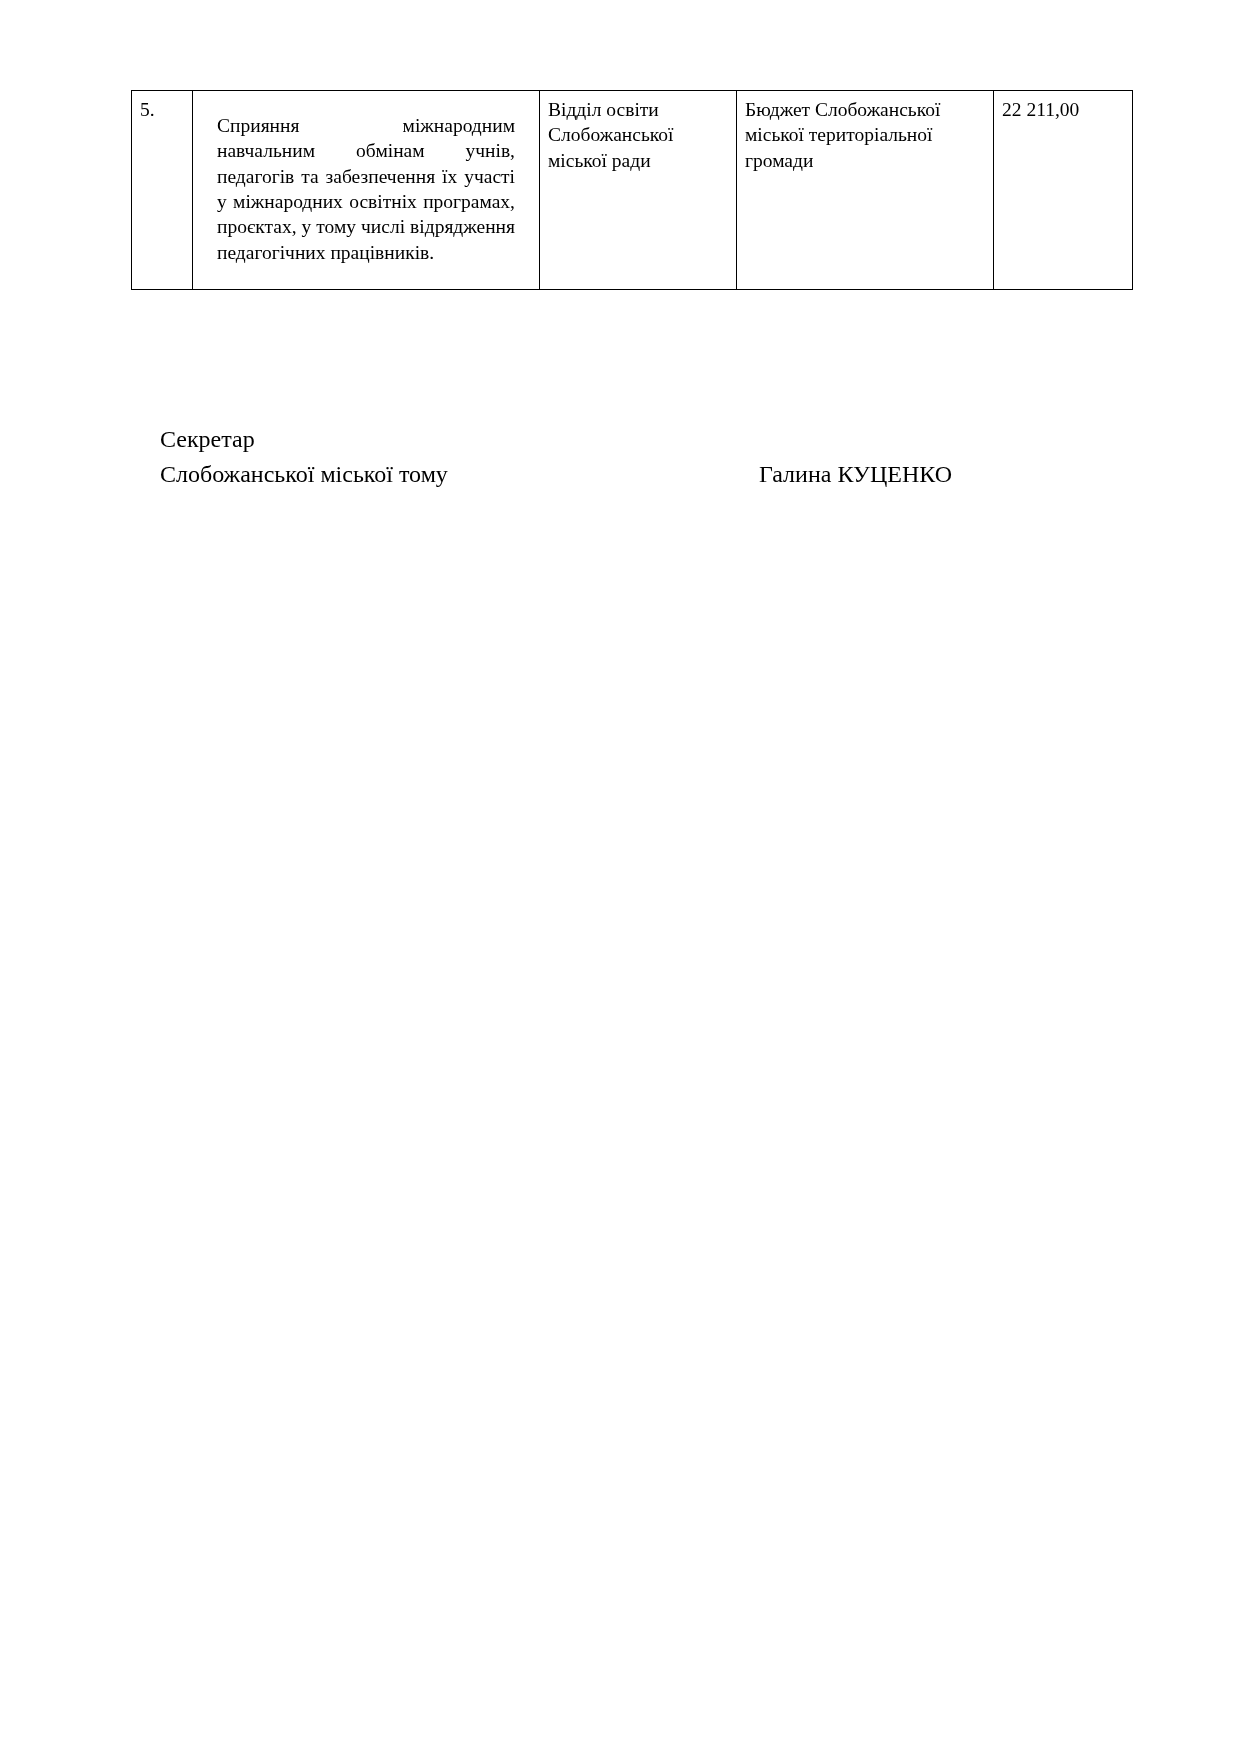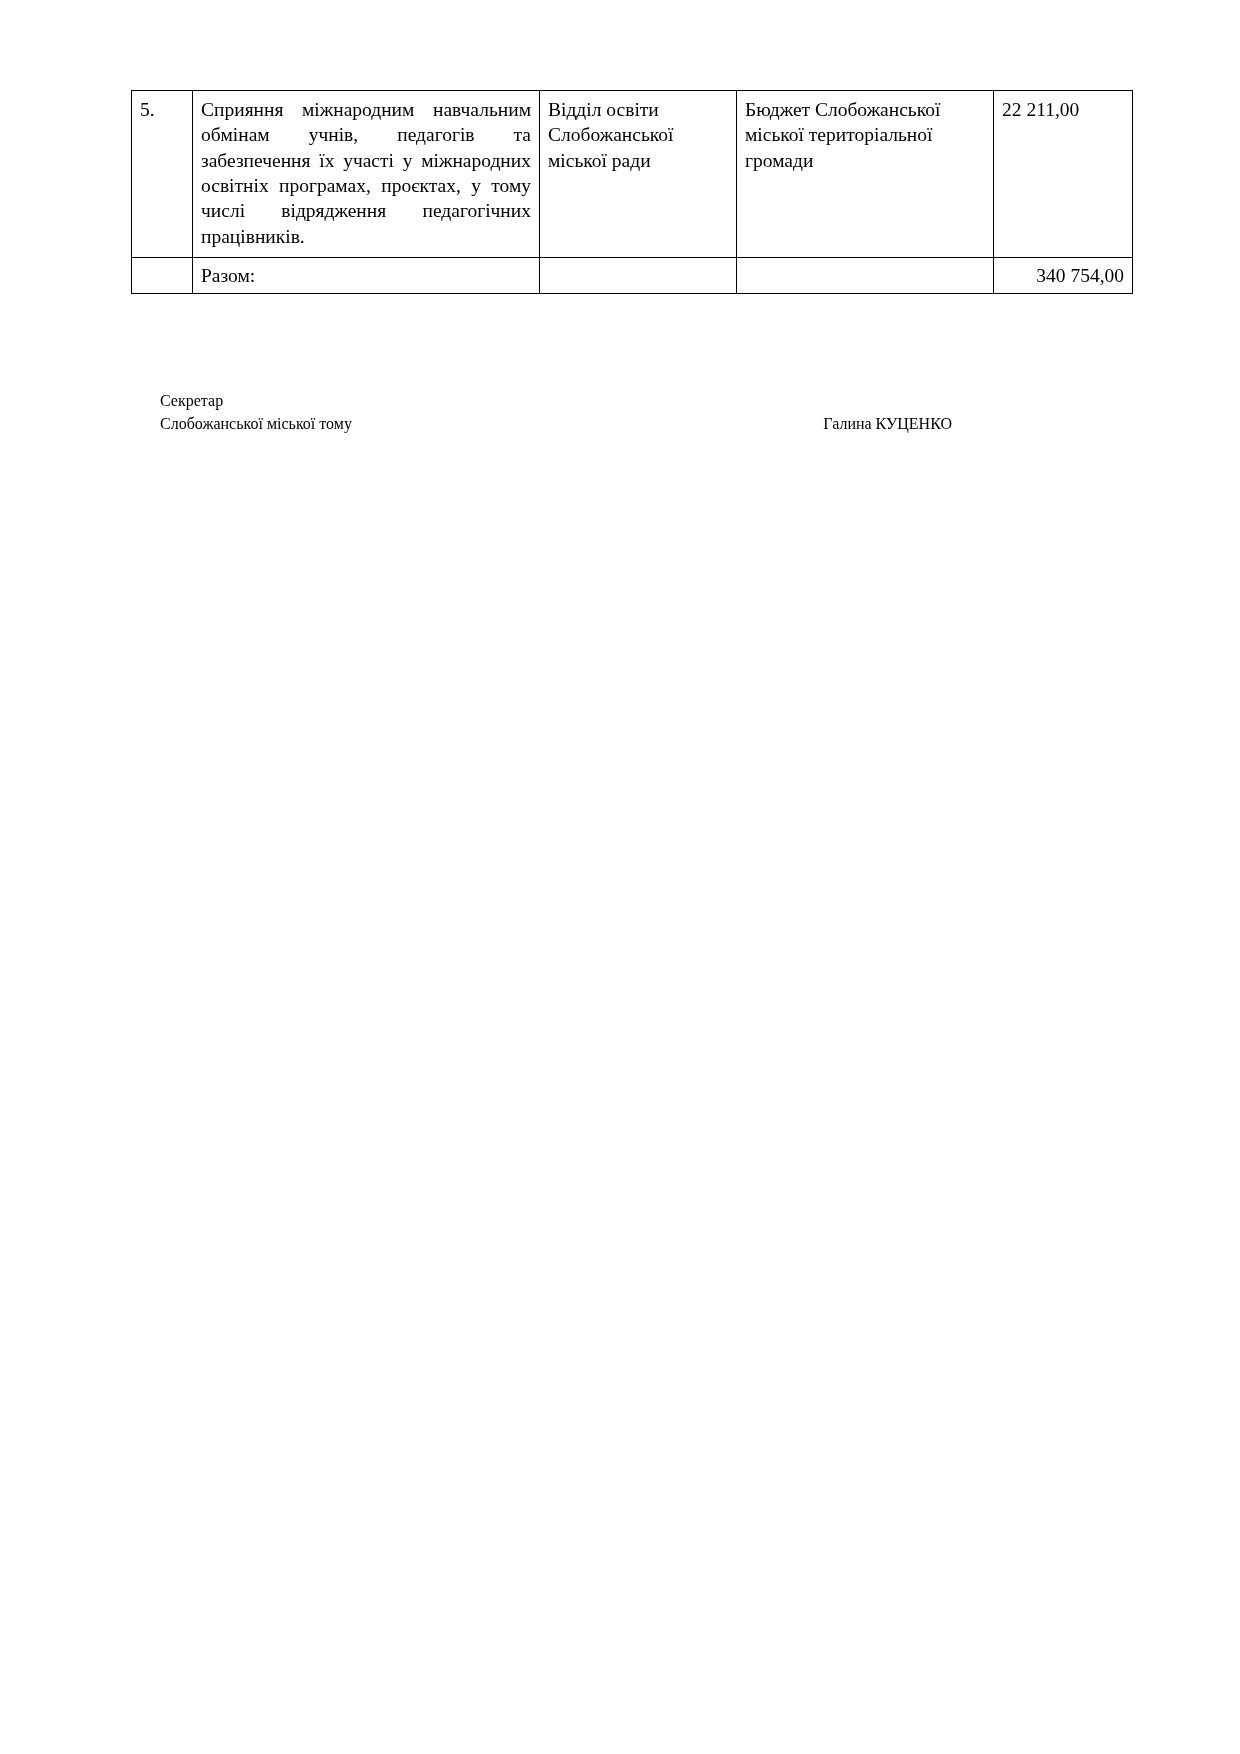--- a/index.html
+++ b/index.html
@@ -36,37 +36,37 @@
     font-size: 19.5px;
     line-height: 1.30;
   }
   .col-num   { width: 44px;  text-align: left; }
   .col-desc  { width: 330px; text-align: justify; text-justify: inter-word; }
   .col-org   { width: 180px; text-align: left; }
   .col-src   { width: 240px; text-align: left; margin-top: 24px; }
   .col-sum   { width: 122px; }
 
   .desc-cell p {
-    margin: 0;
+    margin: 16px;
     text-align: justify;
     text-align-last: left;
   }
   .total-row td {
     padding-top: 5px;
     padding-bottom: 5px;
   }
   .total-label { text-align: left; }
   .total-sum { text-align: right; }
 
   .signature-block {
     position: absolute;
     left: 160px;
-    top: 389px;
+    top: 422px;
     width: 880px;
-    font-size: 16px;
+    font-size: 24px;
     line-height: 1.45;
   }
   .sig-row {
     display: flex;
     justify-content: space-between;
     align-items: flex-end;
   }
   .sig-left { white-space: nowrap; }
   .sig-right {
     white-space: nowrap;
@@ -83,27 +83,20 @@
     <tbody>
       <tr>
         <td class="col-num">5.</td>
         <td class="col-desc desc-cell">
           <p>Сприяння міжнародним навчальним обмінам учнів, педагогів та забезпечення їх участі у міжнародних освітніх програмах, проєктах, у тому числі відрядження педагогічних працівників.</p>
         </td>
         <td class="col-org">Відділ освіти Слобожанської міської ради</td>
         <td class="col-src">Бюджет Слобожанської міської територіальної громади</td>
         <td class="col-sum">22 211,00</td>
       </tr>
-      <tr class="total-row">
-        <td class="col-num"></td>
-        <td class="col-desc total-label">Разом:</td>
-        <td class="col-org"></td>
-        <td class="col-src"></td>
-        <td class="col-sum total-sum">340 754,00</td>
-      </tr>
     </tbody>
   </table>
 
   <div class="signature-block">
     <div class="sig-title">Секретар</div>
     <div class="sig-row">
       <div class="sig-left">Слобожанської міської тому</div>
       <div class="sig-right">Галина КУЦЕНКО</div>
     </div>
   </div>

